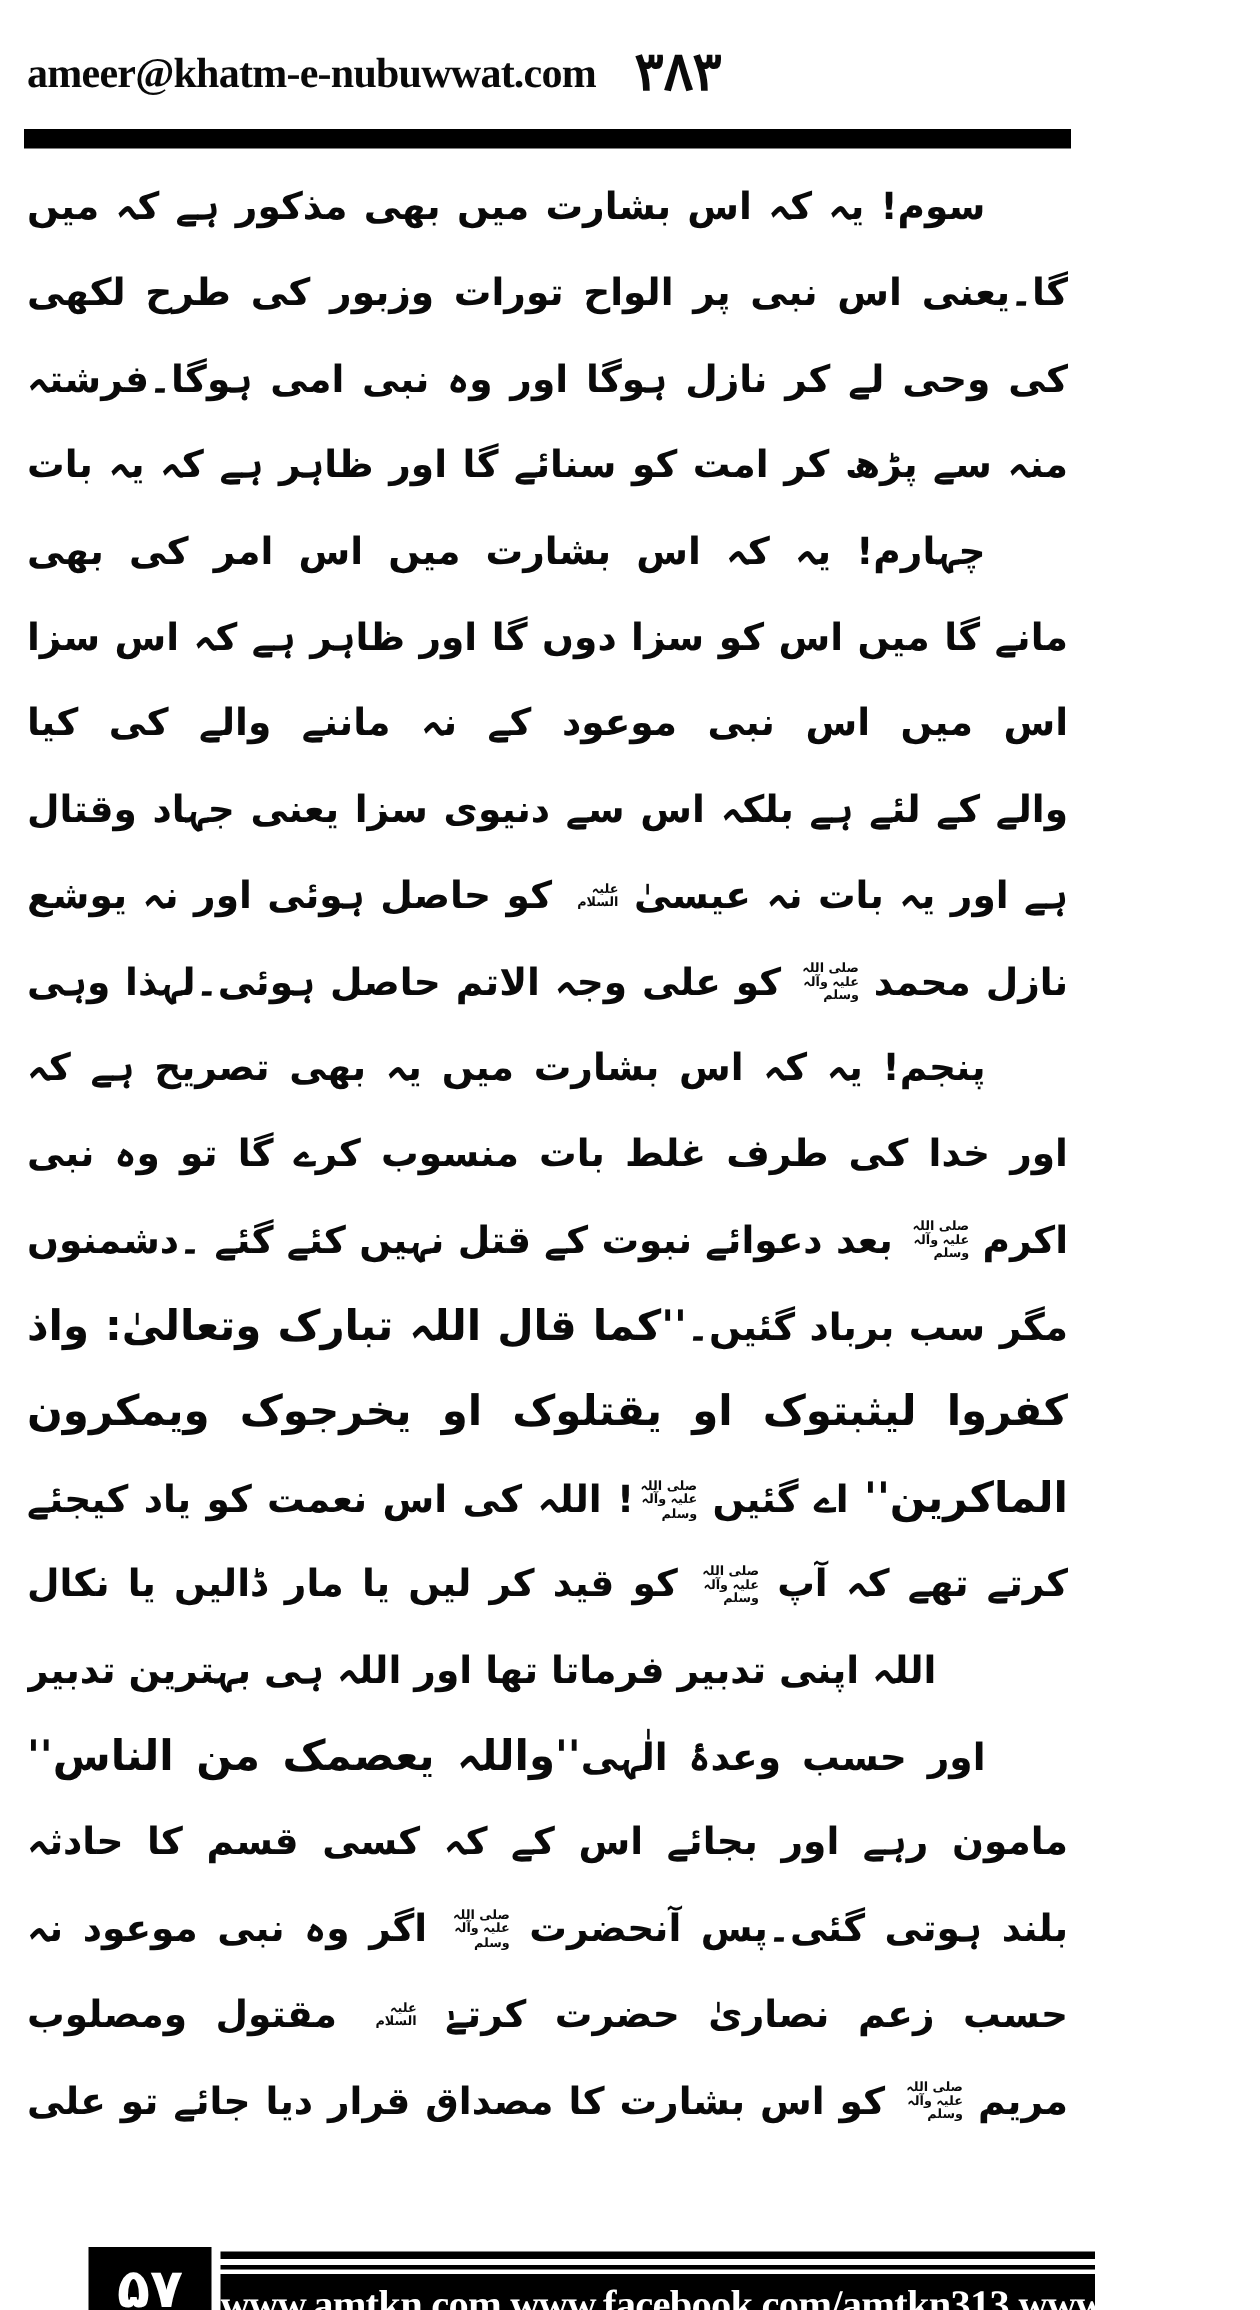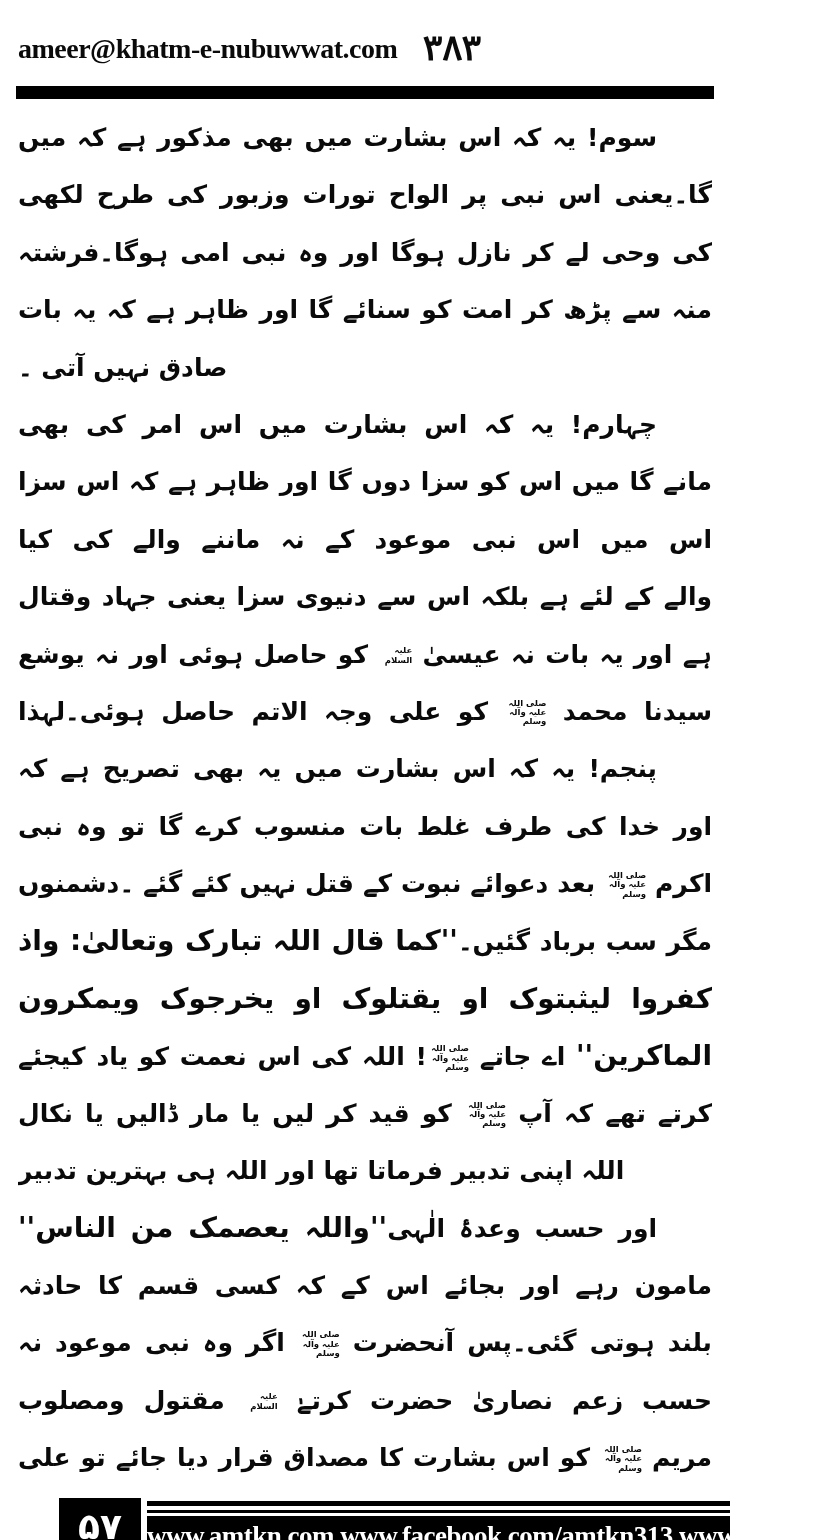--- a/index.html
+++ b/index.html
@@ -76,33 +76,32 @@
     </div>
   </div>
 
   <div class="divider"></div>
 
   <main class="body-text">
       <div class="line just indent" dir="rtl"><span class="seg-n">سوم! یہ کہ اس بشارت میں بھی مذکور ہے کہ میں اپنا کلام اس کے منہ میں ڈالوں</span></div>
       <div class="line just" dir="rtl"><span class="seg-n">گا۔یعنی اس نبی پر الواح تورات وزبور کی طرح لکھی ہوئی کتاب نازل نہ ہوگی بلکہ فرشتہ اللہ</span></div>
       <div class="line just" dir="rtl"><span class="seg-n">کی وحی لے کر نازل ہوگا اور وہ نبی امی ہوگا۔فرشتہ سے سن کر اللہ کا کلام یاد کرے گا اور اپنے</span></div>
       <div class="line just" dir="rtl"><span class="seg-n">منہ سے پڑھ کر امت کو سنائے گا اور ظاہر ہے کہ یہ بات بجز نبی امی فداہ نفسی وابی وامی کسی پر</span></div>
-      <div class="line flush-left" dir="rtl"><span class="seg-n">صادق نہیں آتی ۔</span></div>
       <div class="line just indent" dir="rtl"><span class="seg-n">چہارم! یہ کہ اس بشارت میں اس امر کی بھی تصریح ہے کہ جو اس نبی موعود کے حکم کو نہ</span></div>
       <div class="line just" dir="rtl"><span class="seg-n">مانے گا میں اس کو سزا دوں گا اور ظاہر ہے کہ اس سزا سے اخروی عذاب مراد نہیں۔اس لئے کہ</span></div>
       <div class="line just" dir="rtl"><span class="seg-n">اس میں اس نبی موعود کے نہ ماننے والے کی کیا خصوصیت، اخروی عذاب ہر نبی کے نہ ماننے</span></div>
       <div class="line just" dir="rtl"><span class="seg-n">والے کے لئے ہے بلکہ اس سے دنیوی سزا یعنی جہاد وقتال اور حدود وقصاص کا جاری کرنا مراد</span></div>
       <div class="line just" dir="rtl"><span class="seg-n">ہے اور یہ بات نہ عیسیٰ </span><span class="seg-as">علیہ السلام</span><span class="seg-n"> کو حاصل ہوئی اور نہ یوشع </span><span class="seg-as">علیہ السلام</span><span class="seg-n"> کو۔ البتہ خاتم الانبیاء سرور عالم</span></div>
-      <div class="line just" dir="rtl"><span class="seg-n">سیدنا محمد </span><span class="seg-saw">صلی اللہ علیہ وآلہ وسلم</span><span class="seg-n"> کو علی وجہ الاتم حاصل ہوئی۔لہذا وہی اس بشارت کا مصداق ہوسکتے ہیں۔</span></div>
+      <div class="line just" dir="rtl"><span class="seg-n">نازل محمد </span><span class="seg-saw">صلی اللہ علیہ وآلہ وسلم</span><span class="seg-n"> کو علی وجہ الاتم حاصل ہوئی۔لہذا وہی اس بشارت کا مصداق ہوسکتے ہیں۔</span></div>
       <div class="line just indent" dir="rtl"><span class="seg-n">پنجم! یہ کہ اس بشارت میں یہ بھی تصریح ہے کہ اگر وہ نبی عیاذ باللہ افتراء کرے گا</span></div>
       <div class="line just" dir="rtl"><span class="seg-n">اور خدا کی طرف غلط بات منسوب کرے گا تو وہ نبی قتل کیا جائے گا اور ظاہر ہے کہ ہمارے نبی</span></div>
       <div class="line just" dir="rtl"><span class="seg-n">اکرم </span><span class="seg-saw">صلی اللہ علیہ وآلہ وسلم</span><span class="seg-n"> بعد دعوائے نبوت کے قتل نہیں کئے گئے ۔دشمنوں نے ہر طرح کی کوشش اور تدبیر کی</span></div>
       <div class="line just" dir="rtl"><span class="seg-n">مگر سب برباد گئیں۔</span><span class="seg-q">''کما قال اللہ تبارک وتعالیٰ: واذ یمکر بک الذین</span></div>
       <div class="line just" dir="rtl"><span class="seg-q">کفروا لیثبتوک او یقتلوک او یخرجوک ویمکرون ویمکر اللہ واللہ خیر</span></div>
-      <div class="line just" dir="rtl"><span class="seg-q">الماکرین''</span><span class="seg-n"> اے جاتے </span><span class="seg-saw">صلی اللہ علیہ وآلہ وسلم</span><span class="seg-n">! اللہ کی اس نعمت کو یاد کیجئے کہ کافر جب آپ </span></div>
+      <div class="line just" dir="rtl"><span class="seg-q">الماکرین''</span><span class="seg-n"> اے گئیں </span><span class="seg-saw">صلی اللہ علیہ وآلہ وسلم</span><span class="seg-n">! اللہ کی اس نعمت کو یاد کیجئے کہ کافر جب آپ </span></div>
       <div class="line just" dir="rtl"><span class="seg-n">کرتے تھے کہ آپ </span><span class="seg-saw">صلی اللہ علیہ وآلہ وسلم</span><span class="seg-n"> کو قید کر لیں یا مار ڈالیں یا نکال دیں وہ اپنی تدبیریں کرتے تھے اور</span></div>
       <div class="line flush-left" dir="rtl"><span class="seg-n">اللہ اپنی تدبیر فرماتا تھا اور اللہ ہی بہترین تدبیر فرمانے والا ہے ۔</span></div>
       <div class="line just indent" dir="rtl"><span class="seg-n">اور حسب وعدۂ الٰہی</span><span class="seg-q">''واللہ یعصمک من الناس''</span><span class="seg-n"> آپ </span><span class="seg-saw">صلی اللہ علیہ وآلہ وسلم</span></div>
       <div class="line just" dir="rtl"><span class="seg-n">مامون رہے اور بجائے اس کے کہ کسی قسم کا حادثہ فاجعہ پیش آتا۔آپ </span></div>
       <div class="line just" dir="rtl"><span class="seg-n">بلند ہوتی گئی۔پس آنحضرت </span><span class="seg-saw">صلی اللہ علیہ وآلہ وسلم</span><span class="seg-n"> اگر وہ نبی موعود نہ ہوتے تو ضرور قتل کئے جاتے۔ہاں!</span></div>
       <div class="line just" dir="rtl"><span class="seg-n">حسب زعم نصاریٰ حضرت کرتےٰ </span><span class="seg-as">علیہ السلام</span><span class="seg-n"> مقتول ومصلوب ہوئے۔پس اگر حضرت مسیح بن</span></div>
       <div class="line just" dir="rtl"><span class="seg-n">مریم </span><span class="seg-saw">صلی اللہ علیہ وآلہ وسلم</span><span class="seg-n"> کو اس بشارت کا مصداق قرار دیا جائے تو علی زعم النصاریٰ عیاذاباللہ ان کا کاذب</span></div>
     </main>
 
   <div class="ftr">

